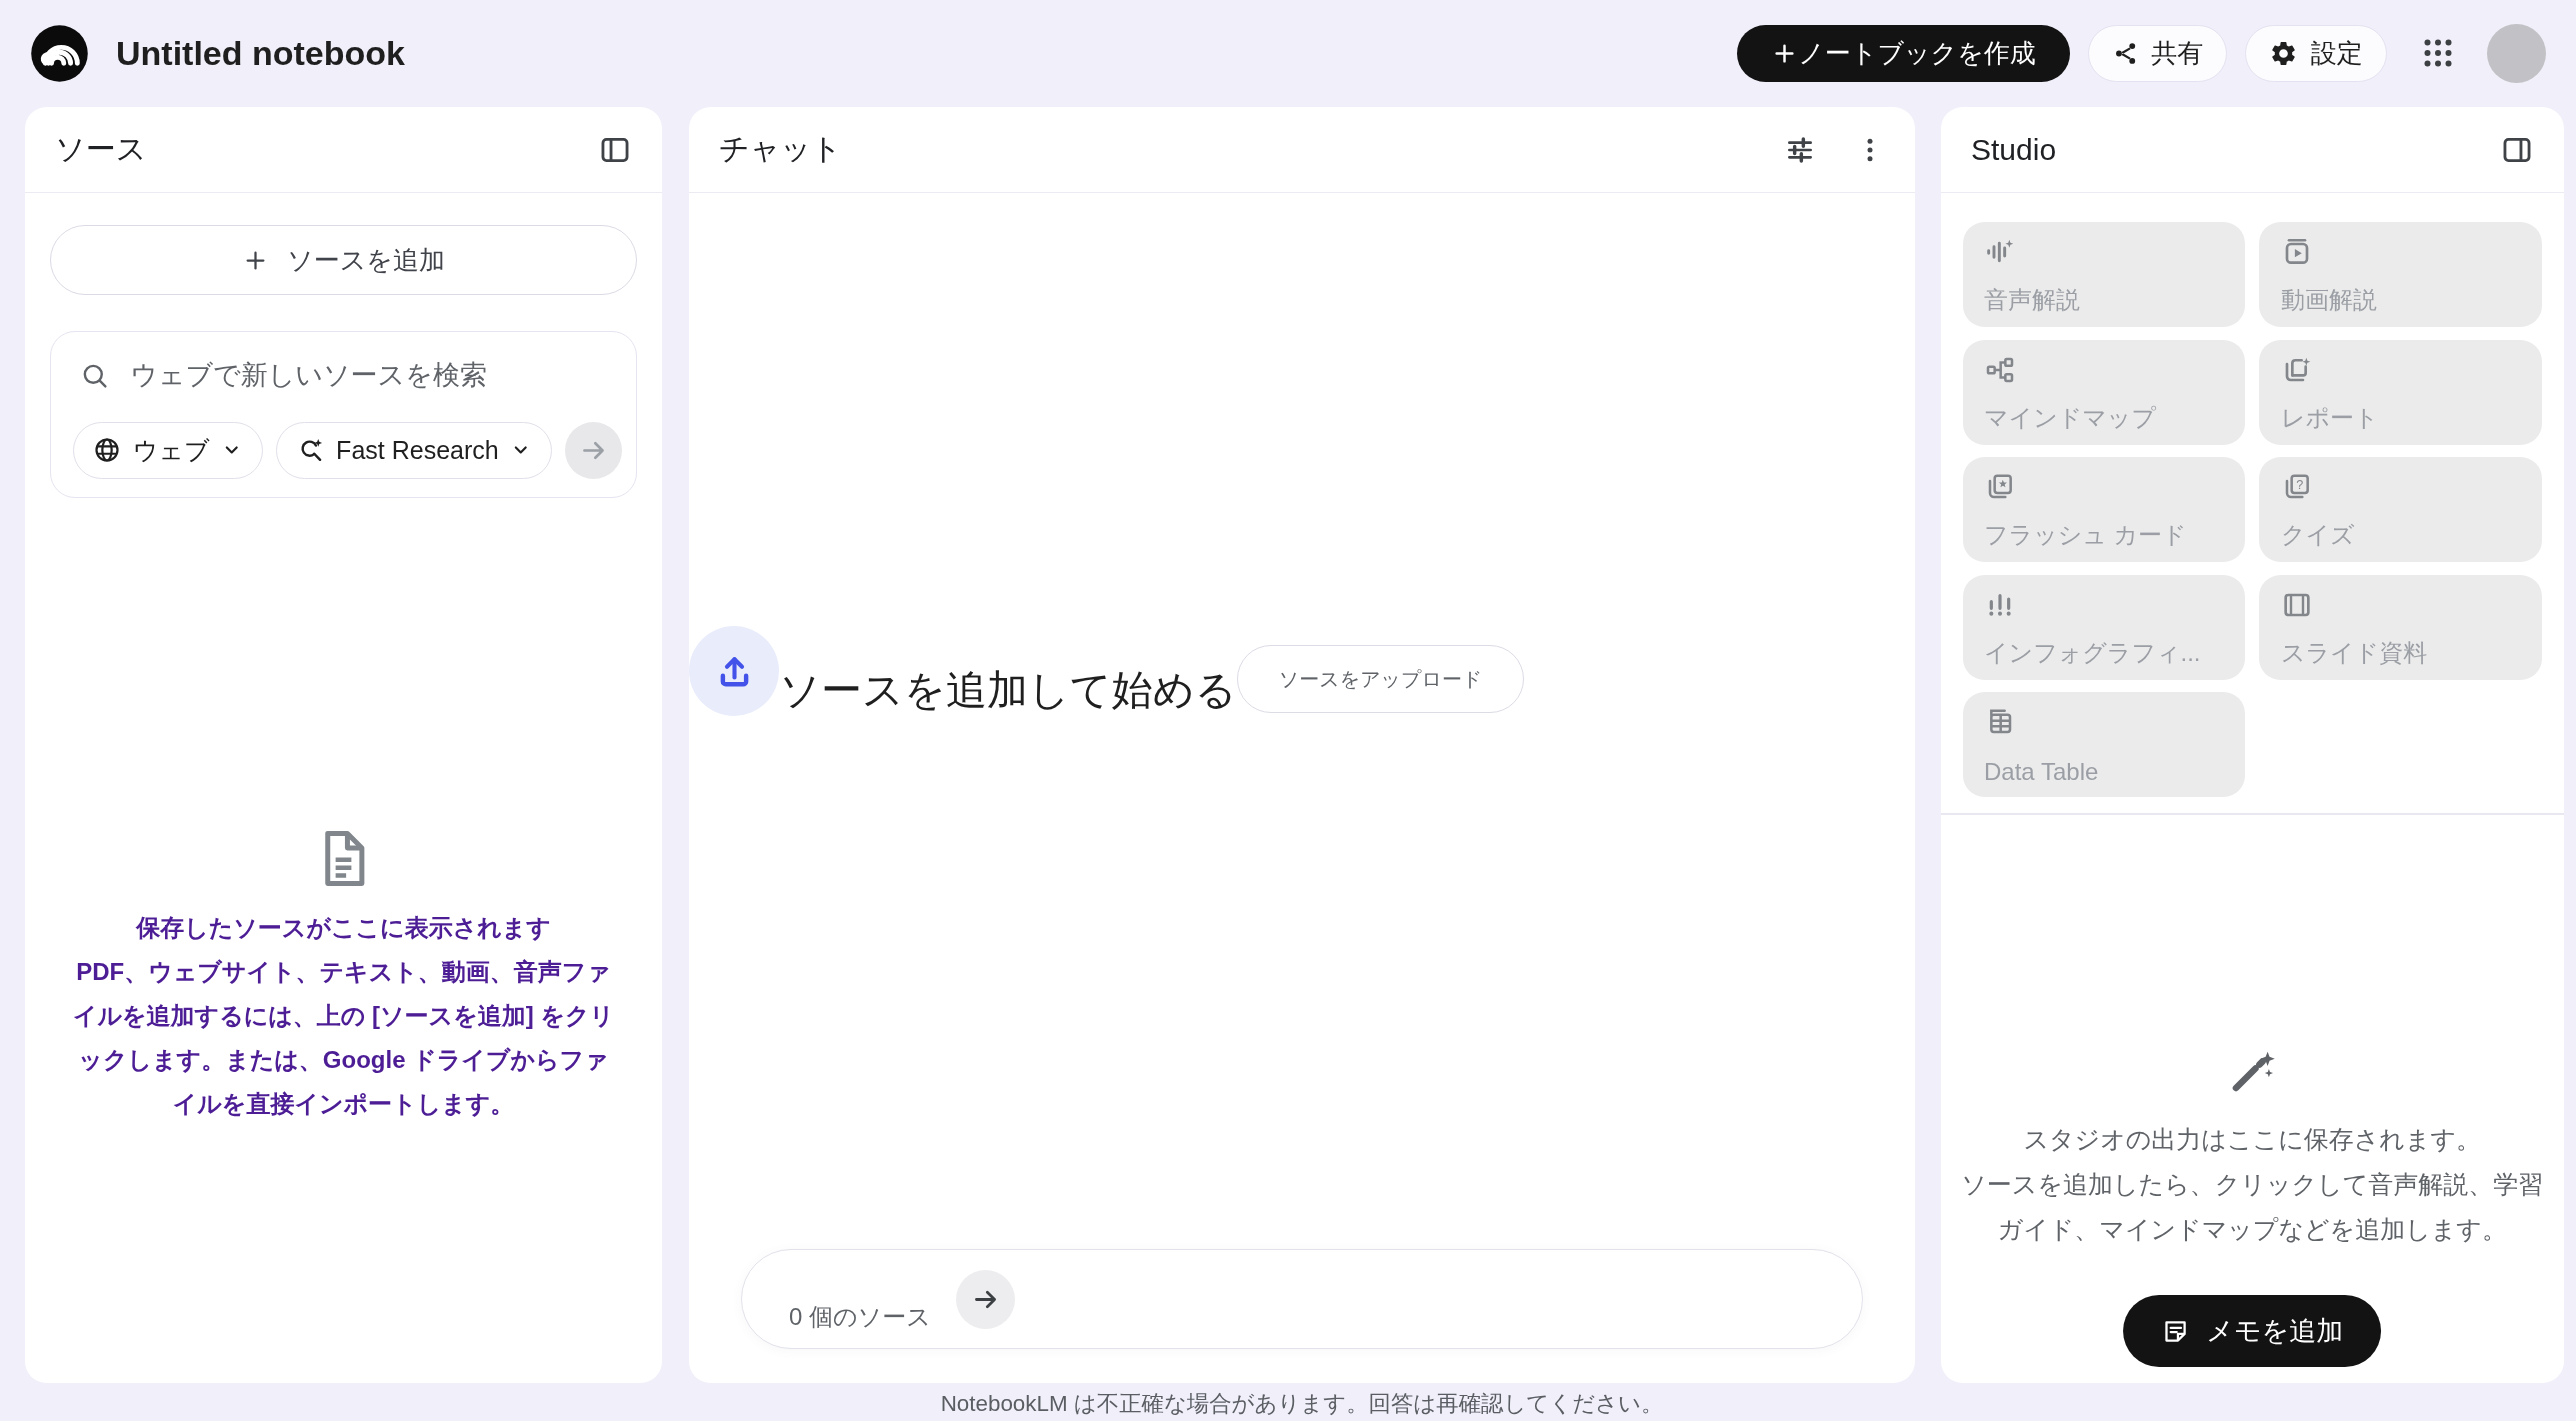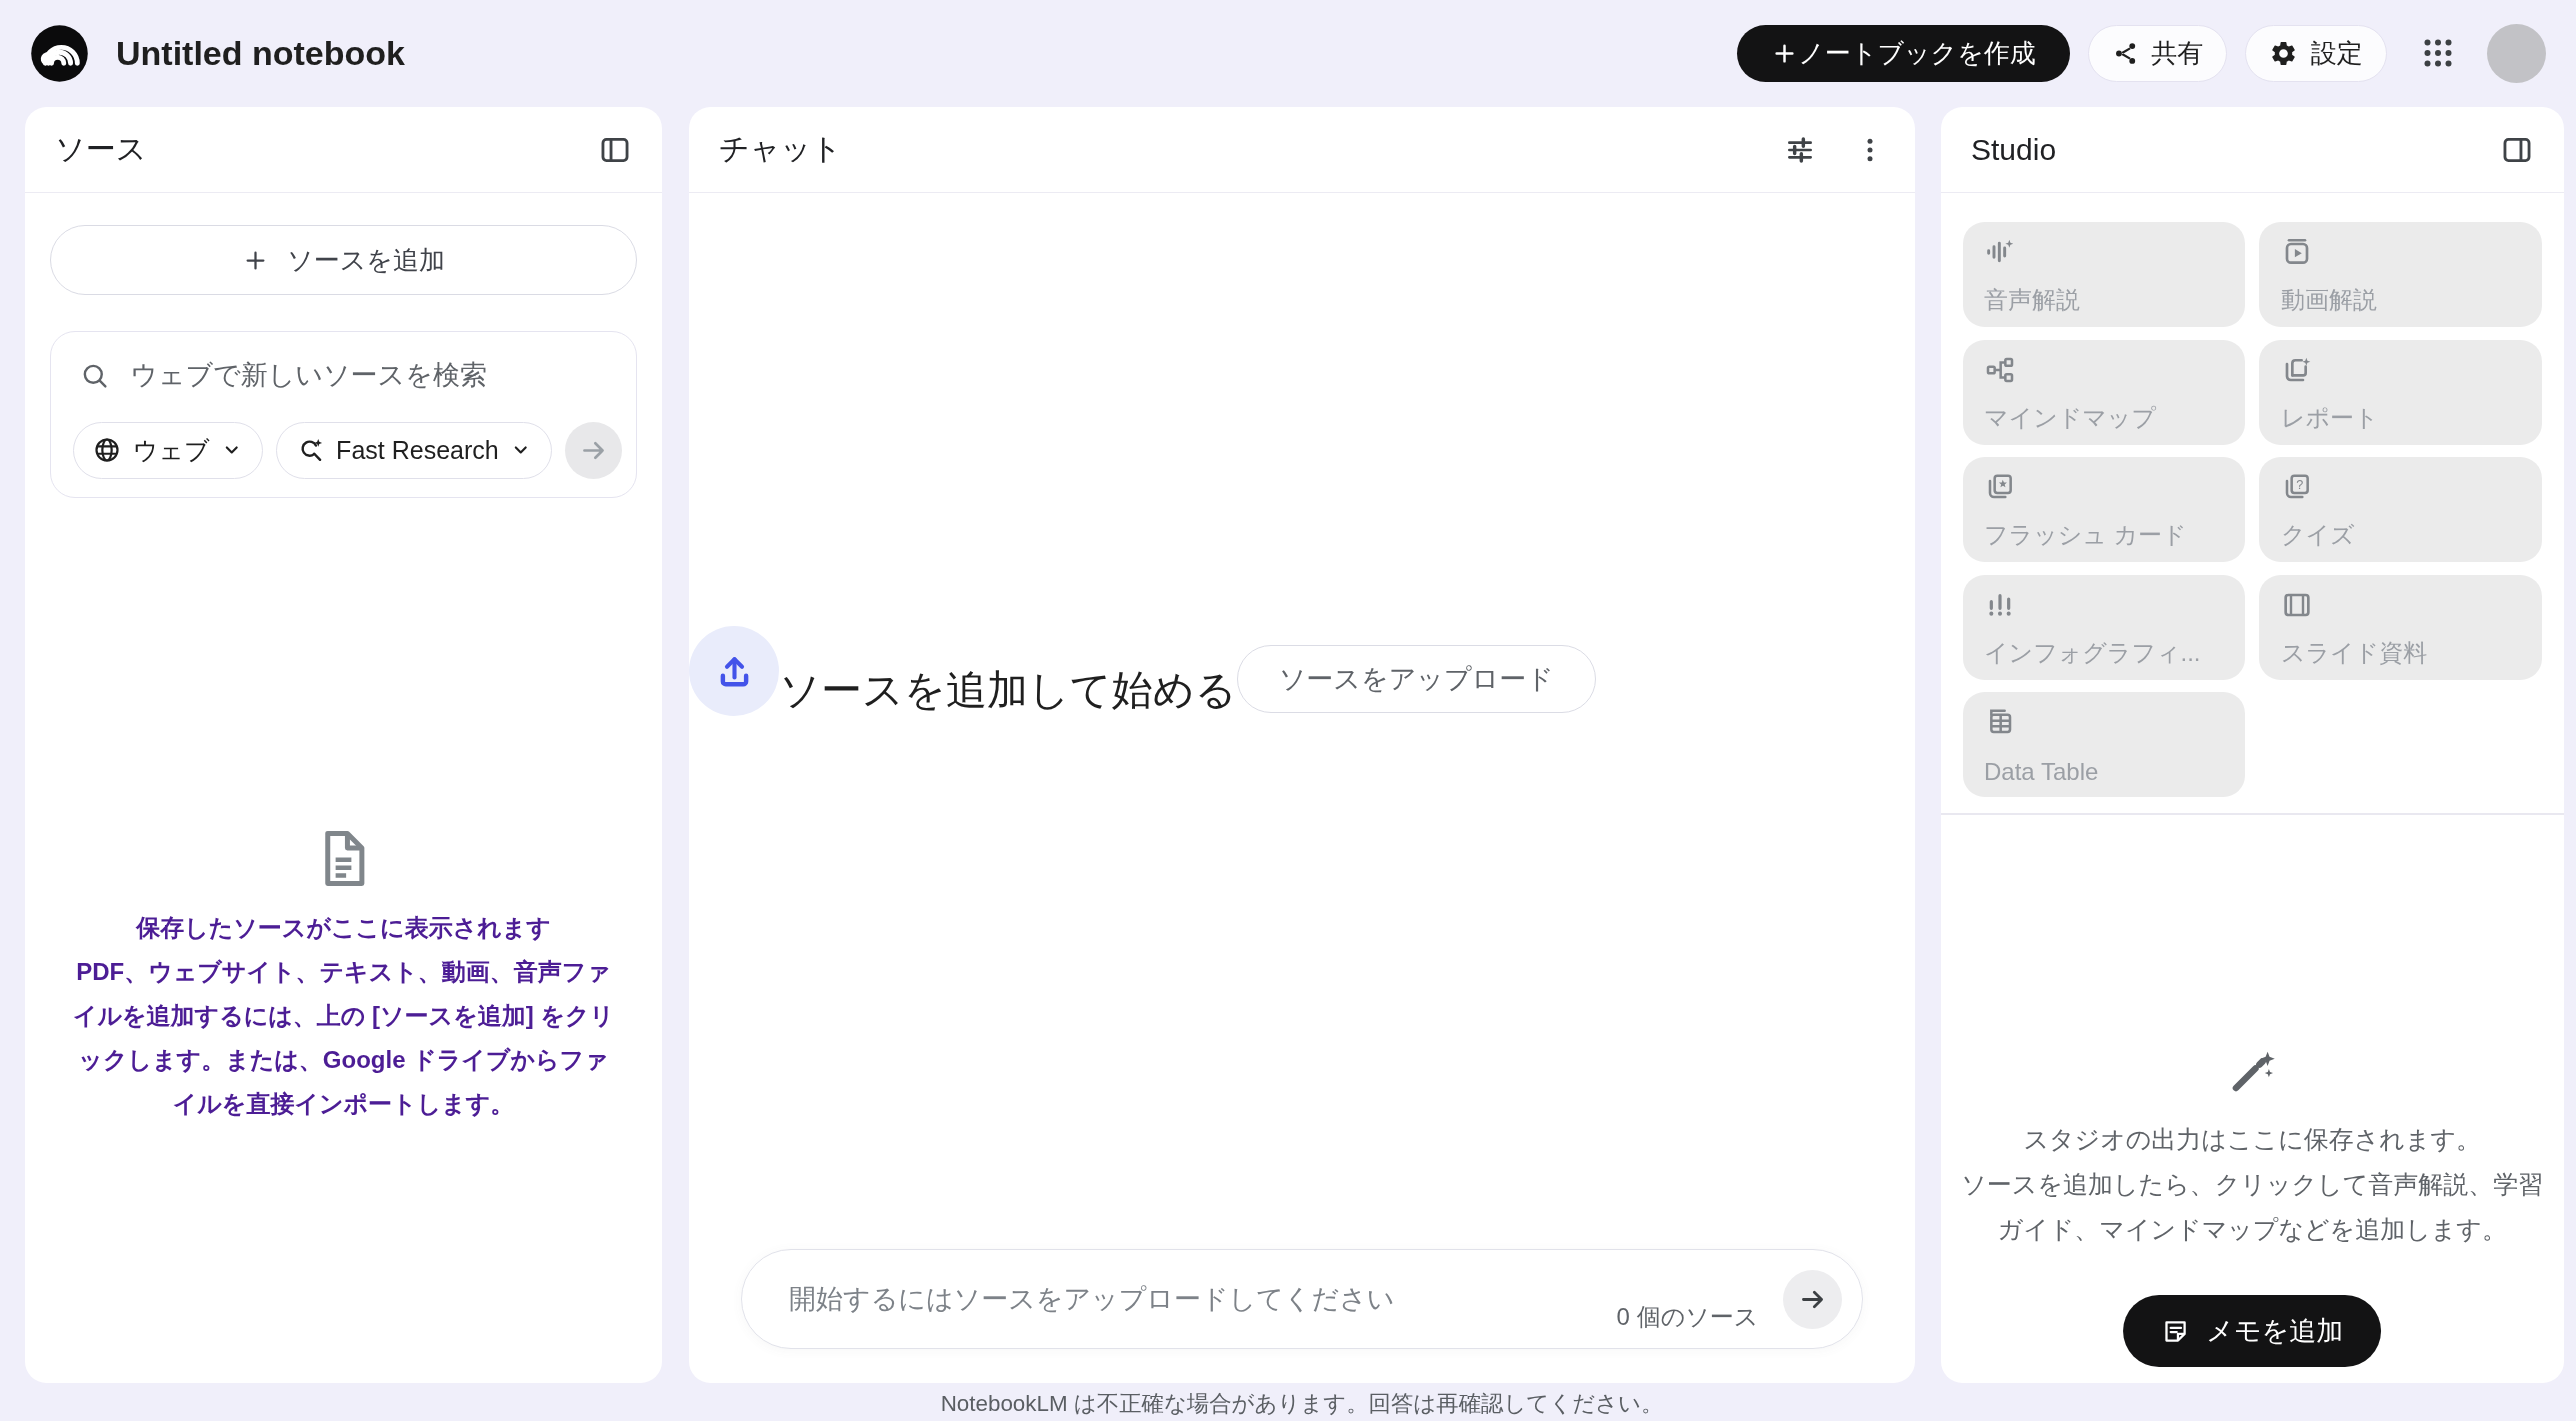--- a/index.html
+++ b/index.html
@@ -44,21 +44,21 @@
   .search-go { width:57px; height:57px; min-width:57px; border-radius:50%; background:#e8e8ea; color:#9aa0a6; margin-left:auto; display:flex; align-items:center; justify-content:center; border:none; }
   .sources-empty { margin-top:329px; text-align:center; color:#4c1d95;font-weight:bold; }
   .sources-empty .empty-icon { display:flex; justify-content:center; color:#80868b; }
   .sources-empty .lines { margin-top:16px; font-size:24px; line-height:44px; }
 
   
   .chat-header-icons { display:flex; align-items:center; gap:39px; color:#3c4043; }
   .chat-empty { position:absolute; left:0; right:8px; top:517px; display:flex; flex-direction:row; align-items:center; }
   .upload-bubble { width:90px; height:90px; border-radius:50%; background:#e9ecfb; display:flex; align-items:center; justify-content:center; color:#4353e9; }
   .chat-empty-title { margin-top:39px; font-size:41px; font-weight:400; color:#1f1f1f; }
-  .upload-pill { margin-top:16px; height:68px; border-radius:36px; border:1.8px solid #dbdce5; background:#fff; font-size:27px; color:#5f6368; padding:0 41px; display:flex; align-items:center; cursor:pointer; }
+  .upload-pill { margin-top:16px; height:68px; border-radius:36px; border:1.8px solid #dbdce5; background:#fff; font-size:20px; color:#5f6368; padding:0 41px; display:flex; align-items:center; cursor:pointer; }
   .chat-inputbar { position:absolute; left:52px; right:52px; bottom:34px; height:100px; border:1.8px solid #e1e2ea; border-radius:52px; background:#fff; display:flex; align-items:center; padding:0 19.7px 0 47px; box-shadow:0 1.8px 10.7px rgba(95,99,104,.05); }
   .chat-inputbar input { flex:1; border:none; outline:none; font-size:27px; background:transparent; color:#1f1f1f; font-family:inherit; }
   .chat-inputbar input::placeholder { color:#7d8288; }
   .source-count { font-size:24px; color:#5f6368; margin-right:25px; white-space:nowrap;margin-top:36px; }
   .send-btn { width:59px; height:59px; min-width:59px; border-radius:50%; background:#ededef; border:none; color:#3c4043; display:flex; align-items:center; justify-content:center; cursor:pointer; }
 
   
   .tiles { padding:29px 21.5px 0; display:grid; grid-template-columns:1fr 1fr; gap:12.5px 14.3px; }
   .tile { height:105px; background:#ebebeb; border-radius:21.5px; padding:14.3px 21.5px 10.7px; display:flex; flex-direction:column; justify-content:space-between; cursor:pointer; }
   .tile svg { color:#83878c; }
@@ -231,21 +231,20 @@
           <path d="M5.2 14.5v3.3c0 1 .8 1.7 1.7 1.7h10.2c1 0 1.7-.8 1.7-1.7v-3.3" stroke-width="2.6"></path>
         </svg>
     </div>
     <h1 class="chat-empty-title">ソースを追加して始める</h1>
     <button class="upload-pill">
       <span>ソースをアップロード</span>
     </button>
   </div>
 
   <div class="chat-inputbar">
-    <input type="text" placeholder="開始するにはソースをアップロードしてください" style="">
     <div class="source-count">0 個のソース</div>
     <button class="send-btn">
       <svg width="29" height="29" viewBox="0 0 24 24" fill="none" stroke="currentColor" stroke-width="2.3" stroke-linecap="round" stroke-linejoin="round">
           <path d="M4.5 12h15M13.5 6l6 6-6 6"></path>
         </svg>
     </button>
   </div>
 </section>
 
 <aside class="panel studio-panel">

